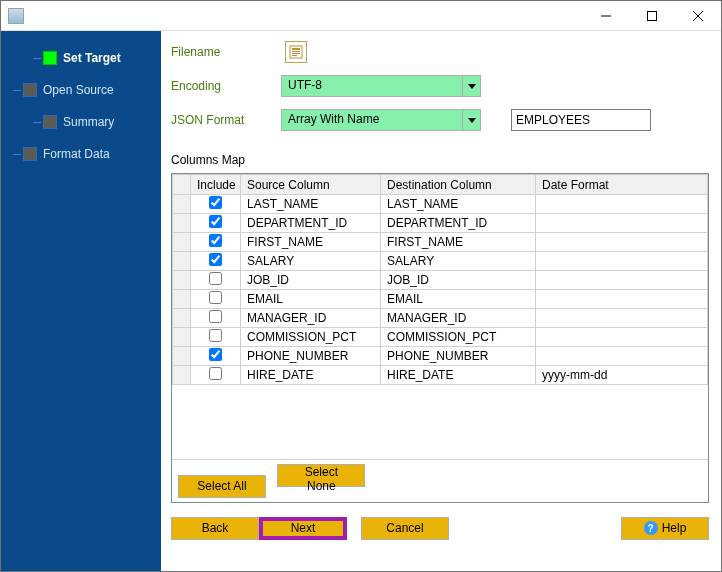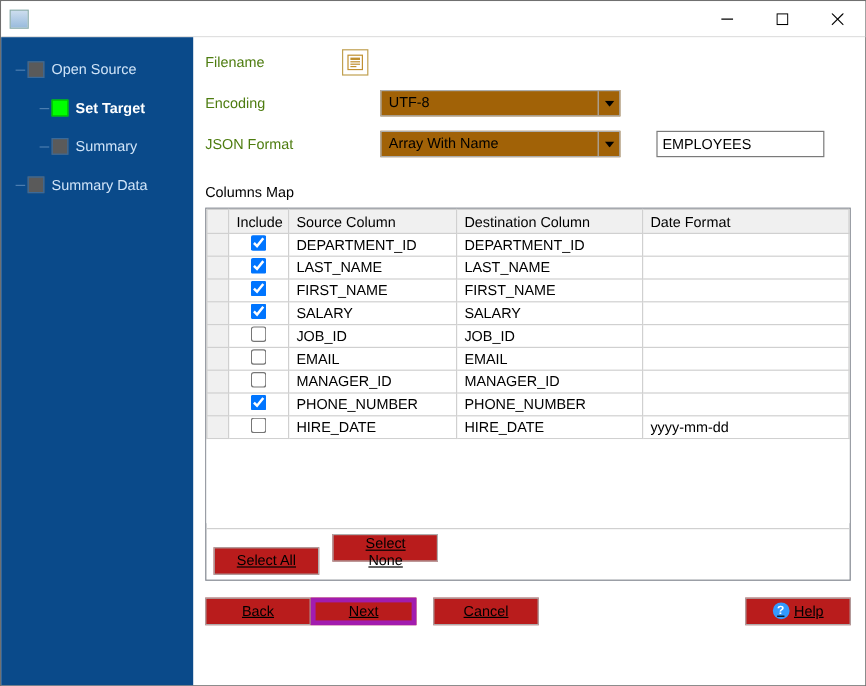--- a/index.html
+++ b/index.html
@@ -19,37 +19,37 @@
   .side-label { color: #d0e4f8; }
   .side-label.active { color: #fff; font-weight: bold; }
   .side-sub { padding-left: 20px; }
   .main { flex: 1; display: flex; flex-direction: column; padding: 10px 12px 12px 10px; }
   .form-row { display: flex; align-items: center; margin-bottom: 12px; }
   .form-label { width: 110px; color: #4d7c0f; }
   .textfield { border: 1px solid #7a7a7a; height: 22px; padding: 2px 4px; background: #fff; }
   .file-row .textfield { flex: 1; }
   .browse-btn { width: 22px; height: 22px; margin-left: 4px; border: 1px solid #c0a050; background: #fff; display: flex; align-items: center; justify-content: center; cursor: pointer; }
   .browse-btn svg { width: 14px; height: 14px; }
-  .combo { display: flex; border: 1px solid #adadad; height: 22px; background: #a16207; margin-left: 36px; }
+  .combo { display: flex; border: 1px solid #adadad; height: 22px; background: #86efac; }
   .combo .combo-text { flex: 1; padding: 2px 6px; }
   .combo .combo-arrow { width: 18px; border-left: 1px solid #adadad; display: flex; align-items: center; justify-content: center; }
   .combo .combo-arrow svg { width: 8px; height: 5px; }
   .columns-label { margin: 10px 0 6px 0; color: #000; }
   .grid-wrap { border: 1px solid #828790; }
   .grid { border-collapse: collapse; width: 100%; table-layout: fixed; }
   .grid th { background: #f0f0f0; border: 1px solid #d0d0d0; text-align: left; padding: 2px 6px; font-weight: normal; height: 20px; }
   .grid td { border: 1px solid #d0d0d0; padding: 1px 6px; height: 18px; background: #fff; }
   .grid th:nth-child(1), .grid td:nth-child(1) { width: 18px; padding: 0; background: #f0f0f0; }
   .grid th:nth-child(2), .grid td:nth-child(2) { width: 50px; text-align: center; margin-left: 42px; }
   .grid th:nth-child(3), .grid td:nth-child(3) { width: 140px; }
   .grid th:nth-child(4), .grid td:nth-child(4) { width: 155px; }
   .grid td input[type=checkbox] { margin: 0; }
   .grid-blank { height: 70px; background: #fff; border-top: none; }
   .sel-row { margin-top: 4px; border-top: 1px solid #d0d0d0; padding-top: 0; }
-  .btn { border: 1px solid #adadad; background: #b91c1c; height: 23px; padding: 0 14px; cursor: pointer; text-decoration: underline; }
+  .btn { border: 1px solid #adadad; background: #eab308; height: 23px; padding: 0 14px; cursor: pointer; }
   .btn.def { border: 4px solid #a21caf; }
   .sel-row .btn { margin-right: 8px; width: 88px; }
   .footer { display: flex; margin-top: 14px; align-items: center; }
   .footer .spacer { flex: 1; }
   .footer .btn { width: 88px; }
   .help-btn { display: flex; align-items: center; justify-content: center; gap: 4px; }
   .help-icon { width: 14px; height: 14px; border-radius: 50%; background: #3399ff; color: #fff; display: flex; align-items: center; justify-content: center; font-size: 10px; font-weight: bold; }
 </style>
 </head>
 <body>
@@ -72,39 +72,39 @@
     <div class="winbtn">
         <svg viewBox="0 0 10 10">
           <line x1="0" y1="0" x2="10" y2="10" stroke="#000"></line>
           <line x1="10" y1="0" x2="0" y2="10" stroke="#000"></line>
         </svg>
       </div>
   </div>
 
   <div class="body">
     <div class="sidebar" id="sidebar">
+        <div class="side-item side-sub">
+          <div class="side-dash"></div>
+          <div class="side-box active"></div>
+          <div class="side-label active">Set Target</div>
+        </div>
         <div class="side-item">
           <div class="side-dash"></div>
           <div class="side-box"></div>
           <div class="side-label">Open Source</div>
         </div>
         <div class="side-item side-sub">
           <div class="side-dash"></div>
-          <div class="side-box active"></div>
-          <div class="side-label active">Set Target</div>
-        </div>
-        <div class="side-item side-sub">
-          <div class="side-dash"></div>
           <div class="side-box"></div>
           <div class="side-label">Summary</div>
         </div>
         <div class="side-item">
           <div class="side-dash"></div>
           <div class="side-box"></div>
-          <div class="side-label">Summary Data</div>
+          <div class="side-label">Format Data</div>
         </div>
       </div>
 
     <div class="main">
 
       <div class="form-row file-row">
         <div class="form-label">Filename</div>
         <div class="browse-btn">
           <svg viewBox="0 0 14 14">
               <rect x="1" y="1" width="12" height="12" fill="none" stroke="#c09030"></rect>
@@ -152,34 +152,34 @@
               <th>Include</th>
               <th>Source Column</th>
               <th>Destination Column</th>
               <th>Date Format</th>
             </tr>
           </thead>
           <tbody id="grid-body">
               <tr>
                 <td></td>
                 <td><input type="checkbox" checked="" style=""></td>
+                <td>LAST_NAME</td>
+                <td>LAST_NAME</td>
+                <td></td>
+              </tr>
+              <tr>
+                <td></td>
+                <td><input type="checkbox" checked="" style=""></td>
                 <td>DEPARTMENT_ID</td>
                 <td>DEPARTMENT_ID</td>
                 <td></td>
               </tr>
               <tr>
                 <td></td>
                 <td><input type="checkbox" checked="" style=""></td>
-                <td>LAST_NAME</td>
-                <td>LAST_NAME</td>
-                <td></td>
-              </tr>
-              <tr>
-                <td></td>
-                <td><input type="checkbox" checked="" style=""></td>
                 <td>FIRST_NAME</td>
                 <td>FIRST_NAME</td>
                 <td></td>
               </tr>
               <tr>
                 <td></td>
                 <td><input type="checkbox" checked="" style=""></td>
                 <td>SALARY</td>
                 <td>SALARY</td>
                 <td></td>
@@ -196,20 +196,27 @@
                 <td><input type="checkbox" style=""></td>
                 <td>EMAIL</td>
                 <td>EMAIL</td>
                 <td></td>
               </tr>
               <tr>
                 <td></td>
                 <td><input type="checkbox" style=""></td>
                 <td>MANAGER_ID</td>
                 <td>MANAGER_ID</td>
+                <td></td>
+              </tr>
+              <tr>
+                <td></td>
+                <td><input type="checkbox" style=""></td>
+                <td>COMMISSION_PCT</td>
+                <td>COMMISSION_PCT</td>
                 <td></td>
               </tr>
               <tr>
                 <td></td>
                 <td><input type="checkbox" checked="" style=""></td>
                 <td>PHONE_NUMBER</td>
                 <td>PHONE_NUMBER</td>
                 <td></td>
               </tr>
               <tr>

